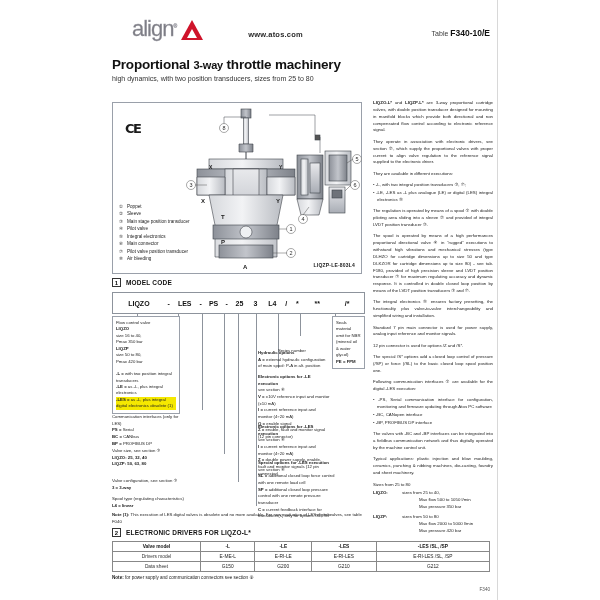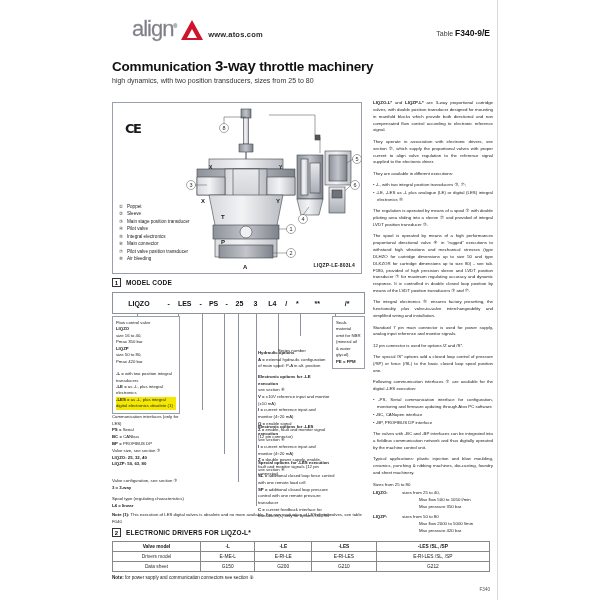--- a/index.html
+++ b/index.html
@@ -39,39 +39,39 @@
   .logo-tri { width: 0; height: 0; border-left: 11px solid transparent;
               border-right: 11px solid transparent; border-bottom: 20px solid #cf132a;
               position: relative; }
   .logo-tri::after {
     content: ""; position: absolute; left: -5px; top: 9px;
     width: 0; height: 0; border-left: 5px solid transparent;
     border-right: 5px solid transparent; border-bottom: 9px solid #ffffff;
   }
   .logo-url {
     font-size: 7.5px; font-weight: bold; color: #2a2a2a;
-    margin-bottom: 1px; letter-spacing: 0.2px;
+    margin-bottom: 1px; letter-spacing: 0.2px; margin-left: 40px;
   }
   .tableref {
     position: absolute; right: 0; top: 14px;
     font-size: 7px; color: #3a3a3a; text-align: right;
   }
   .tableref b { font-size: 8.5px; color: #111; }
 
   .vrule {
     position: absolute; left: 497px; top: 0; width: 1px; height: 600px;
     background: #d8d8d8;
   }
 
   
   .title-block { position: absolute; left: 112px; top: 57px; width: 290px; }
   .title-main {
     font-size: 13.5px; font-weight: bold; color: #111; letter-spacing: -0.2px;
   }
-  .title-main .sm { font-size: 15px; }
+  .title-main .sm { font-size: 11px; }
   .title-sub { font-size: 7px; color: #333; margin-top: 3px; }
 
   
   .figure-box {
     position: absolute; left: 112px; top: 102px;
     width: 250px; height: 172px;
     border: 1px solid #9aa0aa;
     background: #fff;
   }
   .ce-mark {
@@ -178,26 +178,26 @@
 
   <div class="vrule"></div>
 
   <div class="header">
     <div class="logo-wrap">
       <span class="logo-atos"><span>align</span><span class="logo-tm">®</span></span>
       <span class="logo-tri"></span>
       <span class="logo-url">www.atos.com</span>
     </div>
     <div class="tableref">
-      <span>Table</span> <b>F340-9/E</b>
+      <span>Table</span> <b>F340-10/E</b>
     </div>
   </div>
 
   <div class="title-block">
-    <div class="title-main"><span>Communication </span><span class="sm">3-way</span><span> throttle machinery</span></div>
+    <div class="title-main"><span>Proportional </span><span class="sm">3-way</span><span> throttle machinery</span></div>
     <div class="title-sub">high dynamics, with two position transducers, sizes from 25 to 80</div>
   </div>
 
   <div class="figure-box">
     <div class="ce-mark">CE</div>
 
     <div class="legend">
       <div><span class="num">①</span><span>Poppet</span></div>
       <div><span class="num">②</span><span>Sleeve</span></div>
       <div><span class="num">③</span><span>Main stage position transducer</span></div>

